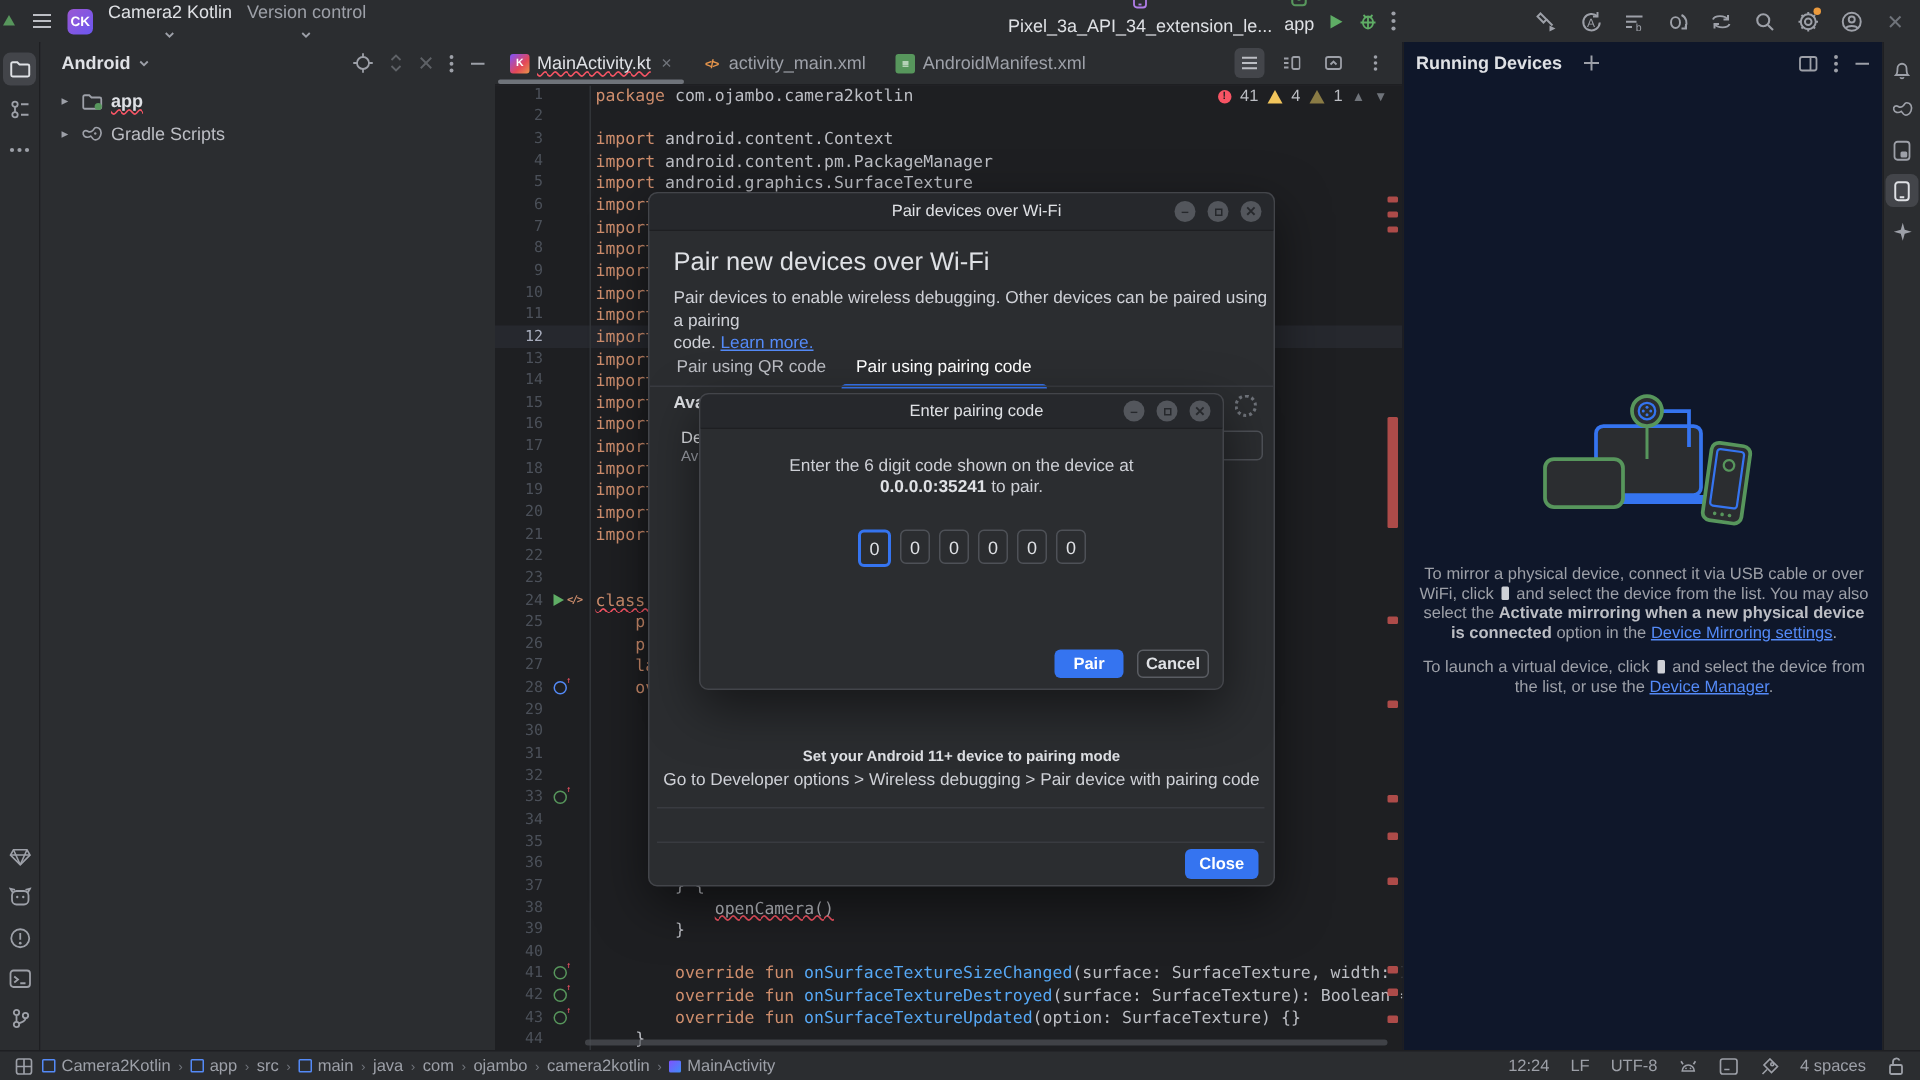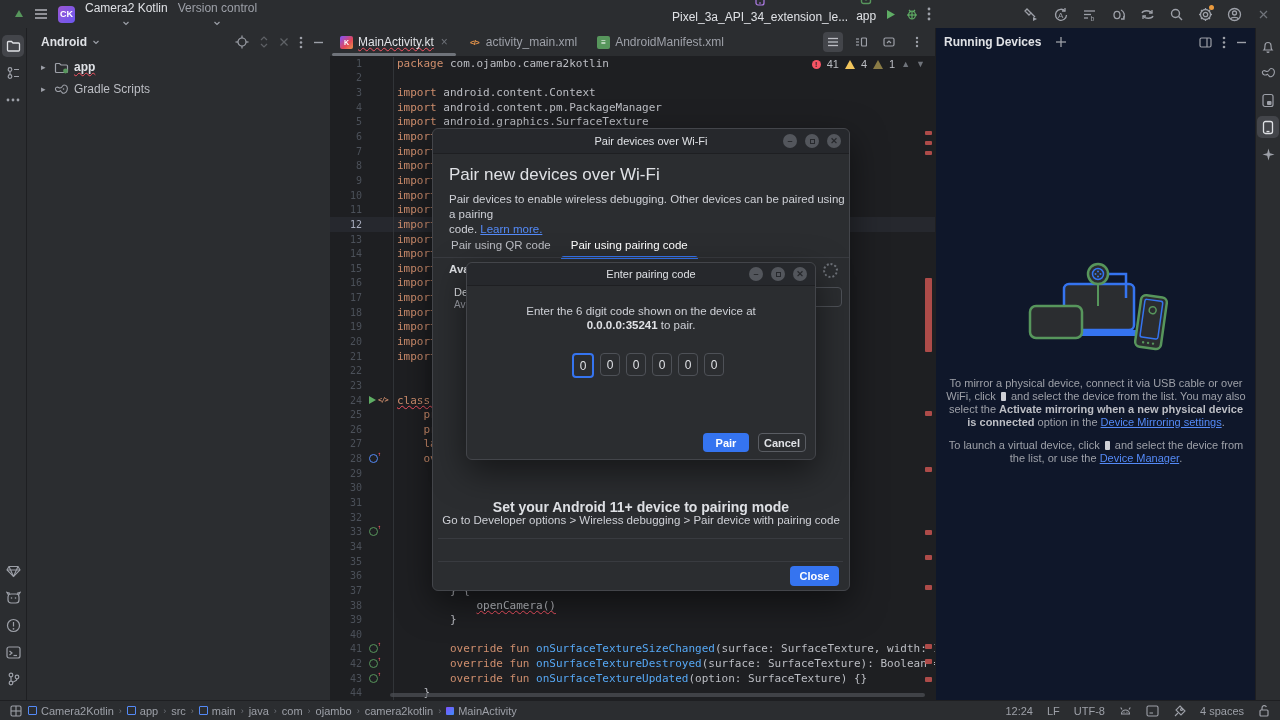--- a/index.html
+++ b/index.html
@@ -5,21 +5,21 @@
   html,body{margin:0;padding:0;background:#1a1b1e;}
   #root{position:relative;width:1280px;height:720px;background:#2B2D30;
         font-family:"Liberation Sans",sans-serif;overflow:hidden;color:#BCBEC4;font-size:12px;}
   .abs{position:absolute;}
   .ic{display:inline-flex;align-items:center;justify-content:center;color:#9DA0A8;}
   svg{display:block;}
 
   
   #topbar{left:0;top:0;width:1280px;height:28px;background:#2B2D30;border-bottom:1px solid #1E1F22;
           display:flex;align-items:center;}
-  .tb-left{display:flex;align-items:center;gap:10px;padding-left:14px;}
+  .tb-left{display:flex;align-items:center;gap:10px;padding-left:1px;}
   .chip-badge{width:17px;height:17px;border-radius:4px;background:linear-gradient(135deg,#9B57D3,#6B57F0);
               color:#fff;font-size:9px;font-weight:bold;display:flex;align-items:center;justify-content:center;}
   .tb-item{display:flex;align-items:center;gap:4px;color:#DFE1E5;font-size:12px;cursor:default;flex-direction:column;}
   .tb-item.dim{color:#9DA0A8;}
   .chev{width:8px;height:8px;}
   #tb-center{position:absolute;left:672px;top:0;height:28px;display:flex;align-items:center;gap:8px;}
   #tb-right{position:absolute;right:6px;top:0;height:28px;display:flex;align-items:center;gap:7px;}
   .tbi{width:22px;height:22px;border-radius:4px;display:flex;align-items:center;justify-content:center;position:relative;}
   .badge-dot{position:absolute;top:2px;right:2px;width:5px;height:5px;border-radius:50%;background:#EB9A3D;}
 
@@ -119,21 +119,21 @@
   .pd-tabs{position:absolute;left:16px;top:106px;display:flex;gap:16px;font-size:11.5px;}
   .pd-tab{padding:4px 2px 8px 2px;color:#BCBEC4;position:relative;}
   .pd-tab.on{color:#FFFFFF;}
   .pd-tab.on::after{content:"";position:absolute;left:-8px;right:-8px;bottom:0;height:3px;background:#3574F0;border-radius:3px 3px 0 0;}
   #pd-sep{position:absolute;left:0;top:128px;width:416px;height:1px;background:#393B40;}
   #pd-avail{position:absolute;left:16px;top:134px;font-weight:bold;font-size:11.5px;color:#DFE1E5;white-space:nowrap;overflow:hidden;width:392px;}
   #pd-devname{position:absolute;left:21px;top:157px;font-size:11px;color:#DFE1E5;}
   #pd-devstatus{position:absolute;left:21px;top:170px;font-size:10px;color:#9DA0A8;}
   #pd-search{position:absolute;left:268px;top:158px;width:141px;height:20px;border:1px solid #4E5157;border-radius:4px;box-sizing:border-box;}
   #pd-spinner{position:absolute;left:390px;top:134px;width:11px;height:11px;border:2px dotted #6F737A;border-radius:50%;}
-  #pd-mode-title{position:absolute;left:0;top:370px;width:416px;text-align:center;font-weight:bold;font-size:14px;color:#DFE1E5;}
+  #pd-mode-title{position:absolute;left:0;top:370px;width:416px;text-align:center;font-weight:bold;font-size:10px;color:#DFE1E5;}
   #pd-mode-desc{position:absolute;left:0;top:385px;width:416px;text-align:center;font-size:11.5px;color:#CED0D6;}
   #pd-empty-box{position:absolute;left:5px;top:409px;width:405px;height:22px;border-top:1px solid #393B40;border-bottom:1px solid #393B40;}
   .btn{display:flex;align-items:center;justify-content:center;border-radius:4px;font-size:11px;font-weight:600;
        color:#DFE1E5;cursor:pointer;box-sizing:border-box;}
   .btn-blue{background:#3574F0;color:#FFFFFF;}
   .btn-outline{border:1px solid #5A5D63;background:transparent;}
   #pd-close{position:absolute;left:357px;top:437px;width:49px;height:20px;}
   #pair-modal{left:466px;top:262px;width:348px;height:196px;position:absolute;z-index:20;}
   #pm-line1{position:absolute;left:0;top:42px;width:348px;text-align:center;font-size:11.5px;color:#CED0D6;}
   #pm-line2{position:absolute;left:0;top:56px;width:348px;text-align:center;font-size:11.5px;color:#CED0D6;}

